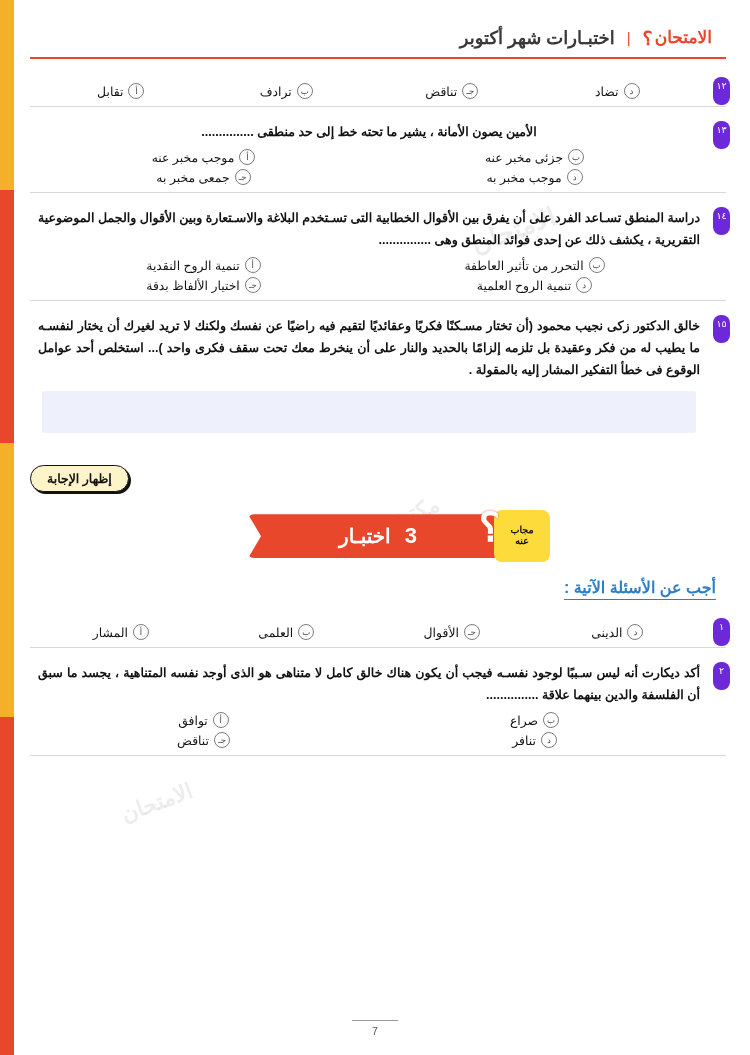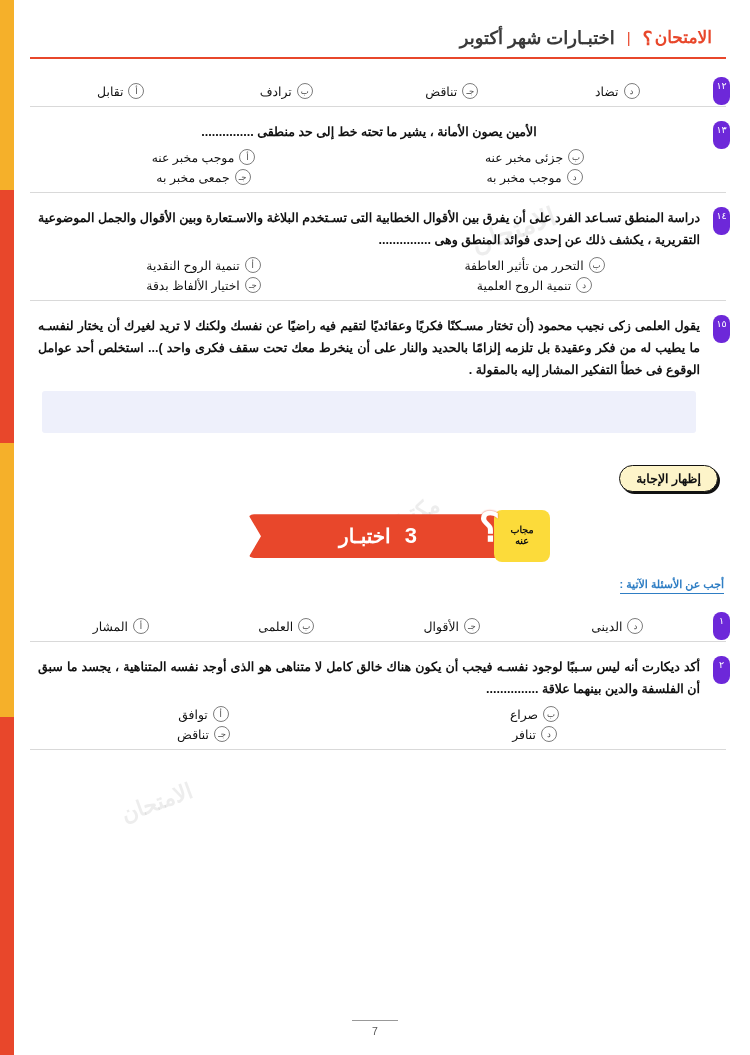--- a/index.html
+++ b/index.html
@@ -134,21 +134,21 @@
   .answer-box {
     margin: 10px 4px 4px 4px;
     height: 42px;
     background: #eef0fb;
     border-radius: 3px;
   }
 
   
   .show-answer-wrap {
     display: flex;
-    justify-content: flex-start;
+    justify-content: flex-end;
     margin: 24px 0 6px 0;
     padding-right: 8px;
   }
   .show-answer {
     border: 1.6px solid #111;
     background: #fdf4c9;
     border-radius: 16px;
     padding: 5px 16px;
     font-size: 12.5px;
     font-weight: bold;
@@ -202,25 +202,25 @@
     top: -10px;
     color: #fff;
     font-size: 40px;
     font-weight: bold;
     text-shadow: 0 0 2px #e8472b;
   }
 
   .section-title {
     color: #2f7ec4;
     font-weight: bold;
-    font-size: 11px;
+    font-size: 16px;
     border-bottom: 1.5px solid #2f7ec4;
     display: inline-block;
     padding-bottom: 2px;
-    margin: 10px 2px 12px 0;
+    margin: 10px 10px 12px 0;
   }
 
   
   .wm {
     position: absolute;
     color: rgba(140,140,140,0.16);
     font-size: 26px;
     font-weight: bold;
     transform: rotate(-20deg);
     pointer-events: none;
@@ -343,21 +343,21 @@
           <div class="opt" style="justify-content:center;">
             <span class="marker">جـ</span>
             <span class="olabel">اختيار الألفاظ بدقة</span>
           </div>
         </div>
       </div>
     </div>
 
     <div class="qblock" style="border-bottom:none;">
       <span class="qnum">١٥</span>
-      <div class="qtext">يقول العلمى زكى نجيب محمود (أن تختار مسـكنًا فكريًا وعقائديًا لتقيم فيه راضيًا عن نفسك ولكنك لا تريد لغيرك أن يختار لنفسـه ما يطيب له من فكر وعقيدة بل تلزمه إلزامًا بالحديد والنار على أن ينخرط معك تحت سقف فكرى واحد )... استخلص أحد عوامل الوقوع فى خطأ التفكير المشار إليه بالمقولة .</div>
+      <div class="qtext">خالق الدكتور زكى نجيب محمود (أن تختار مسـكنًا فكريًا وعقائديًا لتقيم فيه راضيًا عن نفسك ولكنك لا تريد لغيرك أن يختار لنفسـه ما يطيب له من فكر وعقيدة بل تلزمه إلزامًا بالحديد والنار على أن ينخرط معك تحت سقف فكرى واحد )... استخلص أحد عوامل الوقوع فى خطأ التفكير المشار إليه بالمقولة .</div>
       <div class="answer-box"></div>
     </div>
 
     <div class="show-answer-wrap">
       <button class="show-answer">إظهار الإجابة</button>
     </div>
 
     <div class="exam-banner">
       <div class="exam-ribbon">
         <span class="num">3</span>

